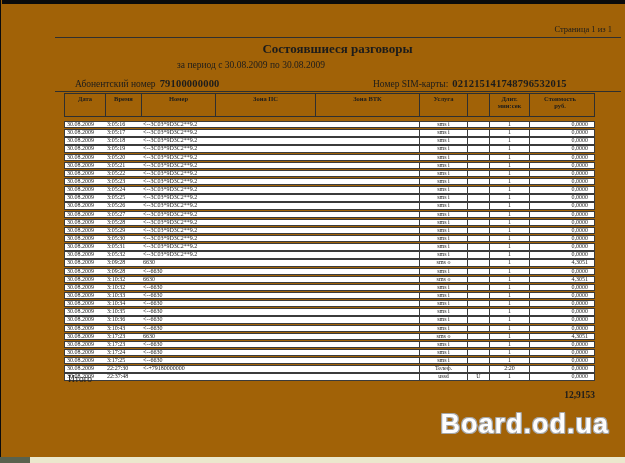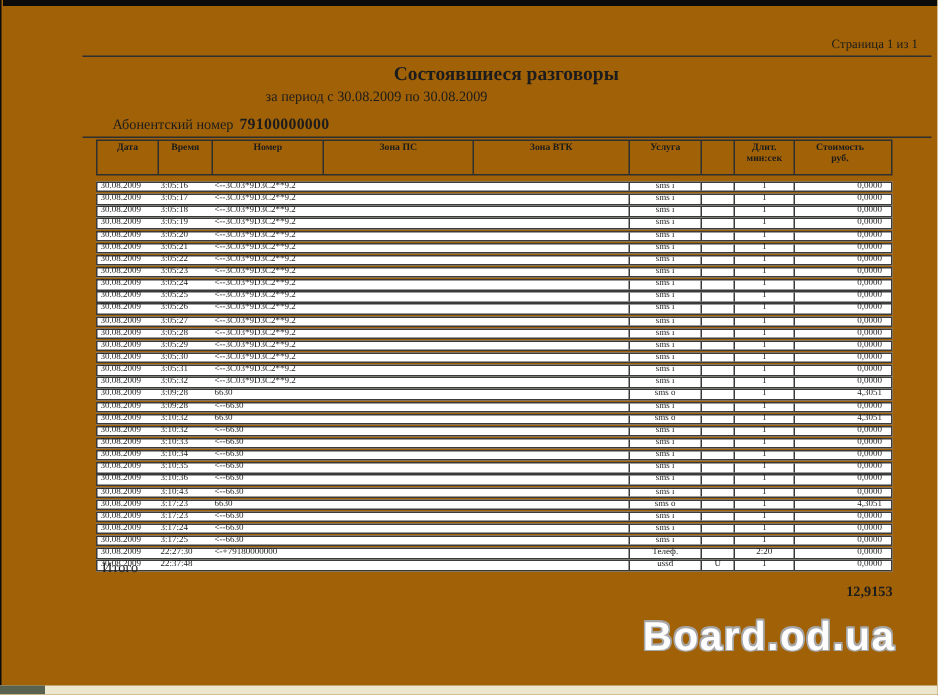--- a/index.html
+++ b/index.html
@@ -38,21 +38,21 @@
   .w-flag{width:22px;}  .w-dur{width:40px;}   .w-cost{width:61px;}
   .cell.w-date,.cell.w-time,.cell.w-number{padding-left:2px;}
   .cell.w-svc{justify-content:center;border-left:1px solid #3b3b3b;}
   .cell.w-flag{justify-content:center;border-left:1px solid #3b3b3b;}
   .cell.w-dur{justify-content:center;border-left:1px solid #3b3b3b;}
   .cell.w-cost{justify-content:flex-end;padding-right:2px;border-left:1px solid #3b3b3b;}
   
   .total-label{position:absolute;top:374px;left:68px;font-size:9.5px;font-weight:normal;}
   .total-value{position:absolute;top:390px;right:30px;font-size:9.5px;font-weight:bold;}
   
-  .wm{position:absolute;right:28px;top:410px;text-align:center;
+  .wm{position:absolute;right:16px;top:410px;text-align:center;
       font-family:"Liberation Sans","DejaVu Sans",sans-serif;font-weight:bold;color:#fdfdfd;}
   .wm .l1{font-size:27px;line-height:28px;letter-spacing:1px;
       text-shadow:-1px -1px 0 #a6a6a6,1px -1px 0 #a6a6a6,-1px 1px 0 #a6a6a6,1px 1px 0 #a6a6a6,
                   0 -1px 0 #a6a6a6,0 1px 0 #a6a6a6,-1px 0 0 #a6a6a6,1px 0 0 #a6a6a6;}
   .wm .l2{font-size:12.5px;line-height:14px;letter-spacing:.5px;margin-top:0;
       text-shadow:-1px -1px 0 #a6a6a6,1px -1px 0 #a6a6a6,-1px 1px 0 #a6a6a6,1px 1px 0 #a6a6a6;}
 </style>
 </head>
 <body>
 
@@ -61,20 +61,21 @@
   <div class="left-line"></div>
 
   <div class="page-label">Страница 1 из 1</div>
   <div class="rule r1"></div>
 
   <div class="title">Состоявшиеся разговоры</div>
   <div class="subtitle">за период с 30.08.2009 по 30.08.2009</div>
 
   <div class="info-line">
     <span class="acct"><span>Абонентский номер</span><b>79100000000</b></span>
+    <span class="sim"><span>Номер SIM-карты:</span><b>021215141748796532015</b></span>
   </div>
   <div class="rule r2"></div>
 
   <div class="tbl">
     <div class="hrow">
         <div class="hcell w-date">
           <div>Дата</div>
         </div>
         <div class="hcell w-time">
           <div>Время</div>

